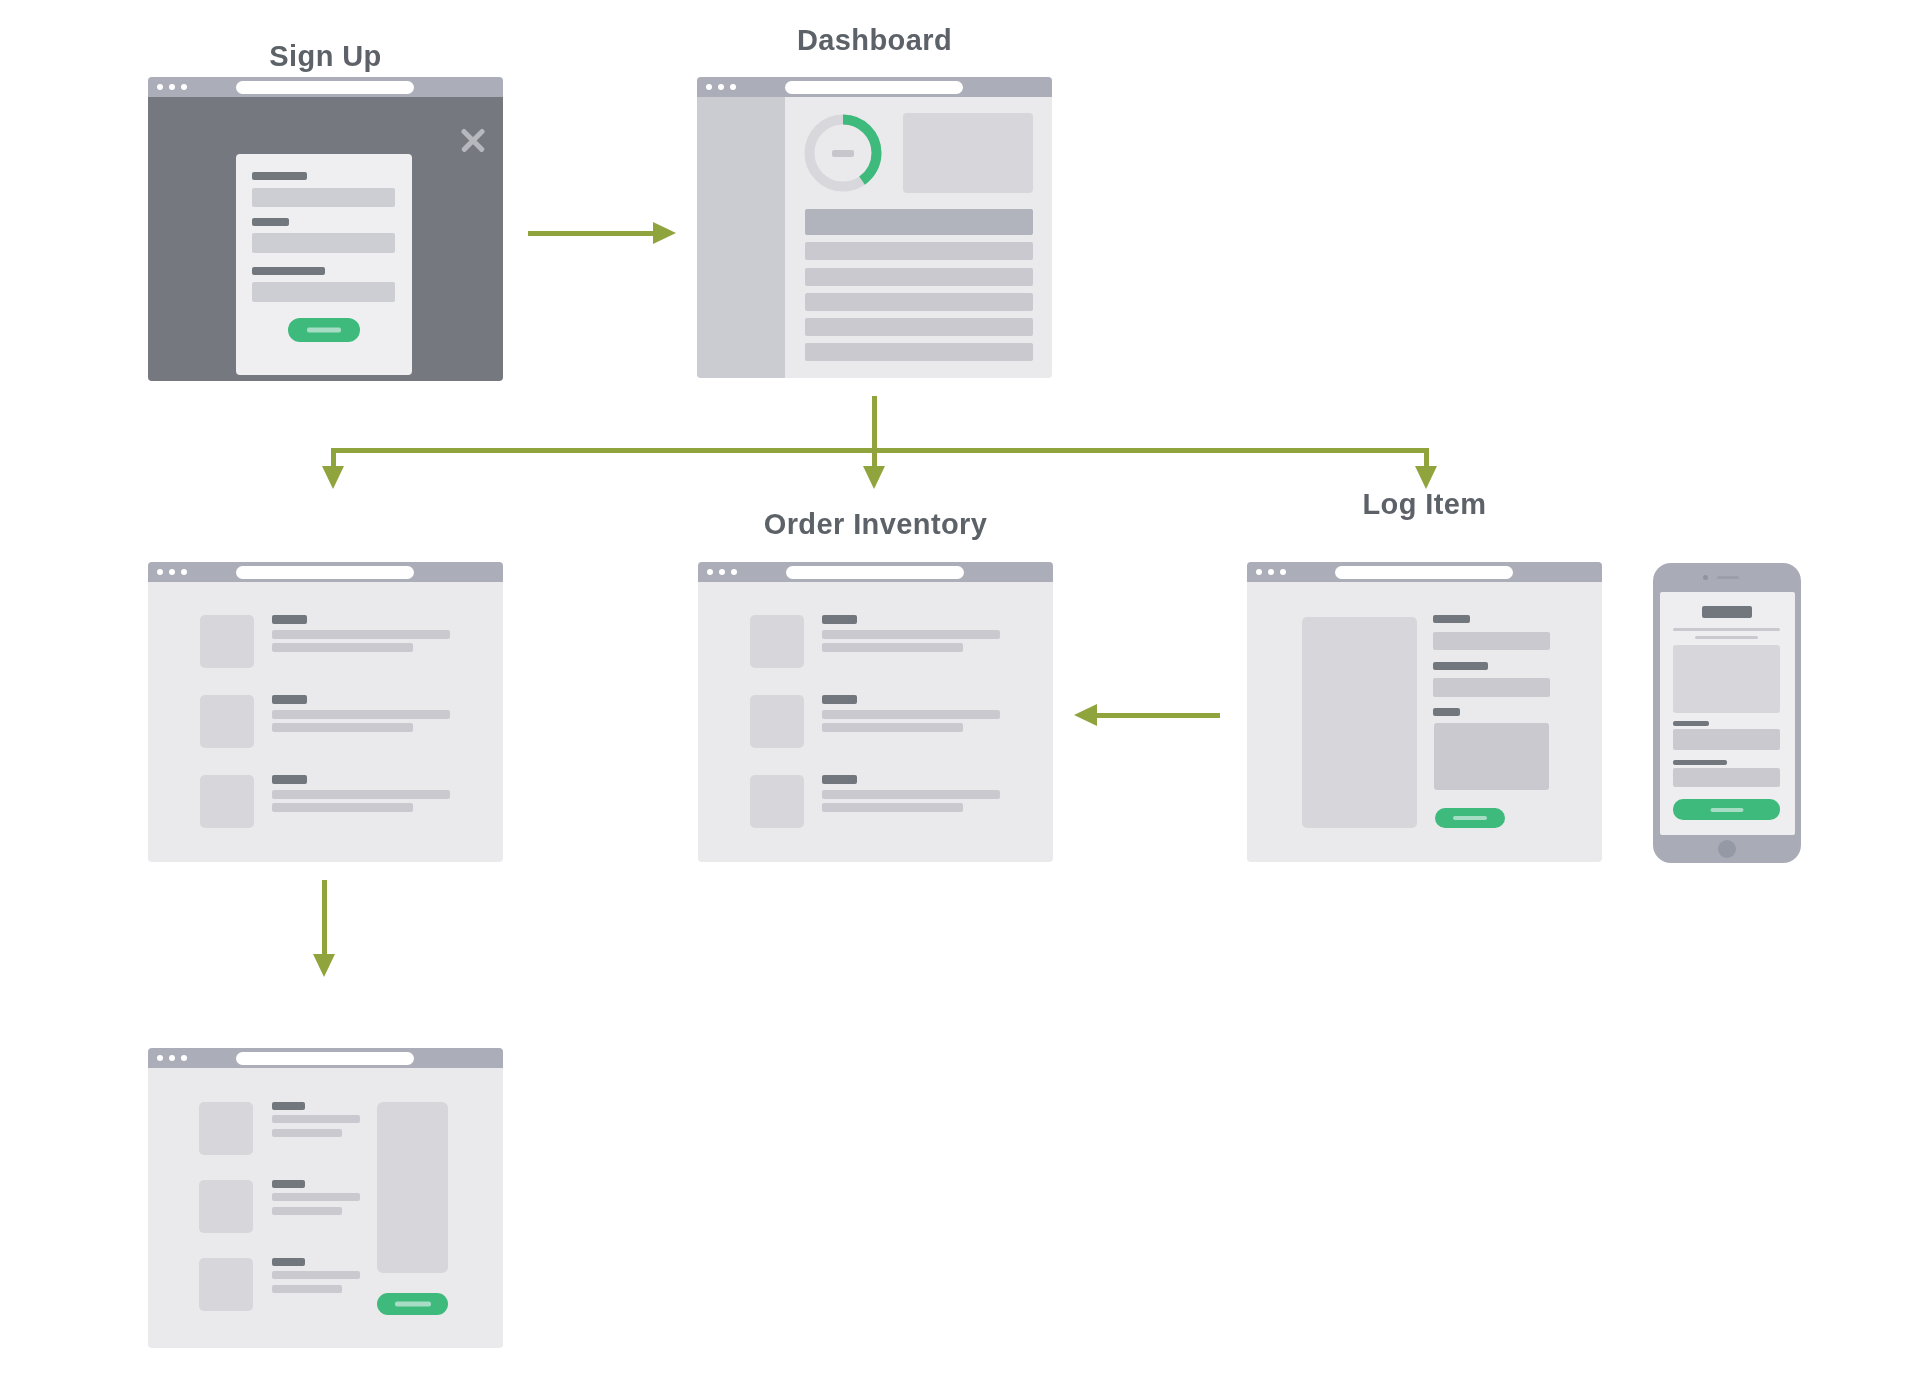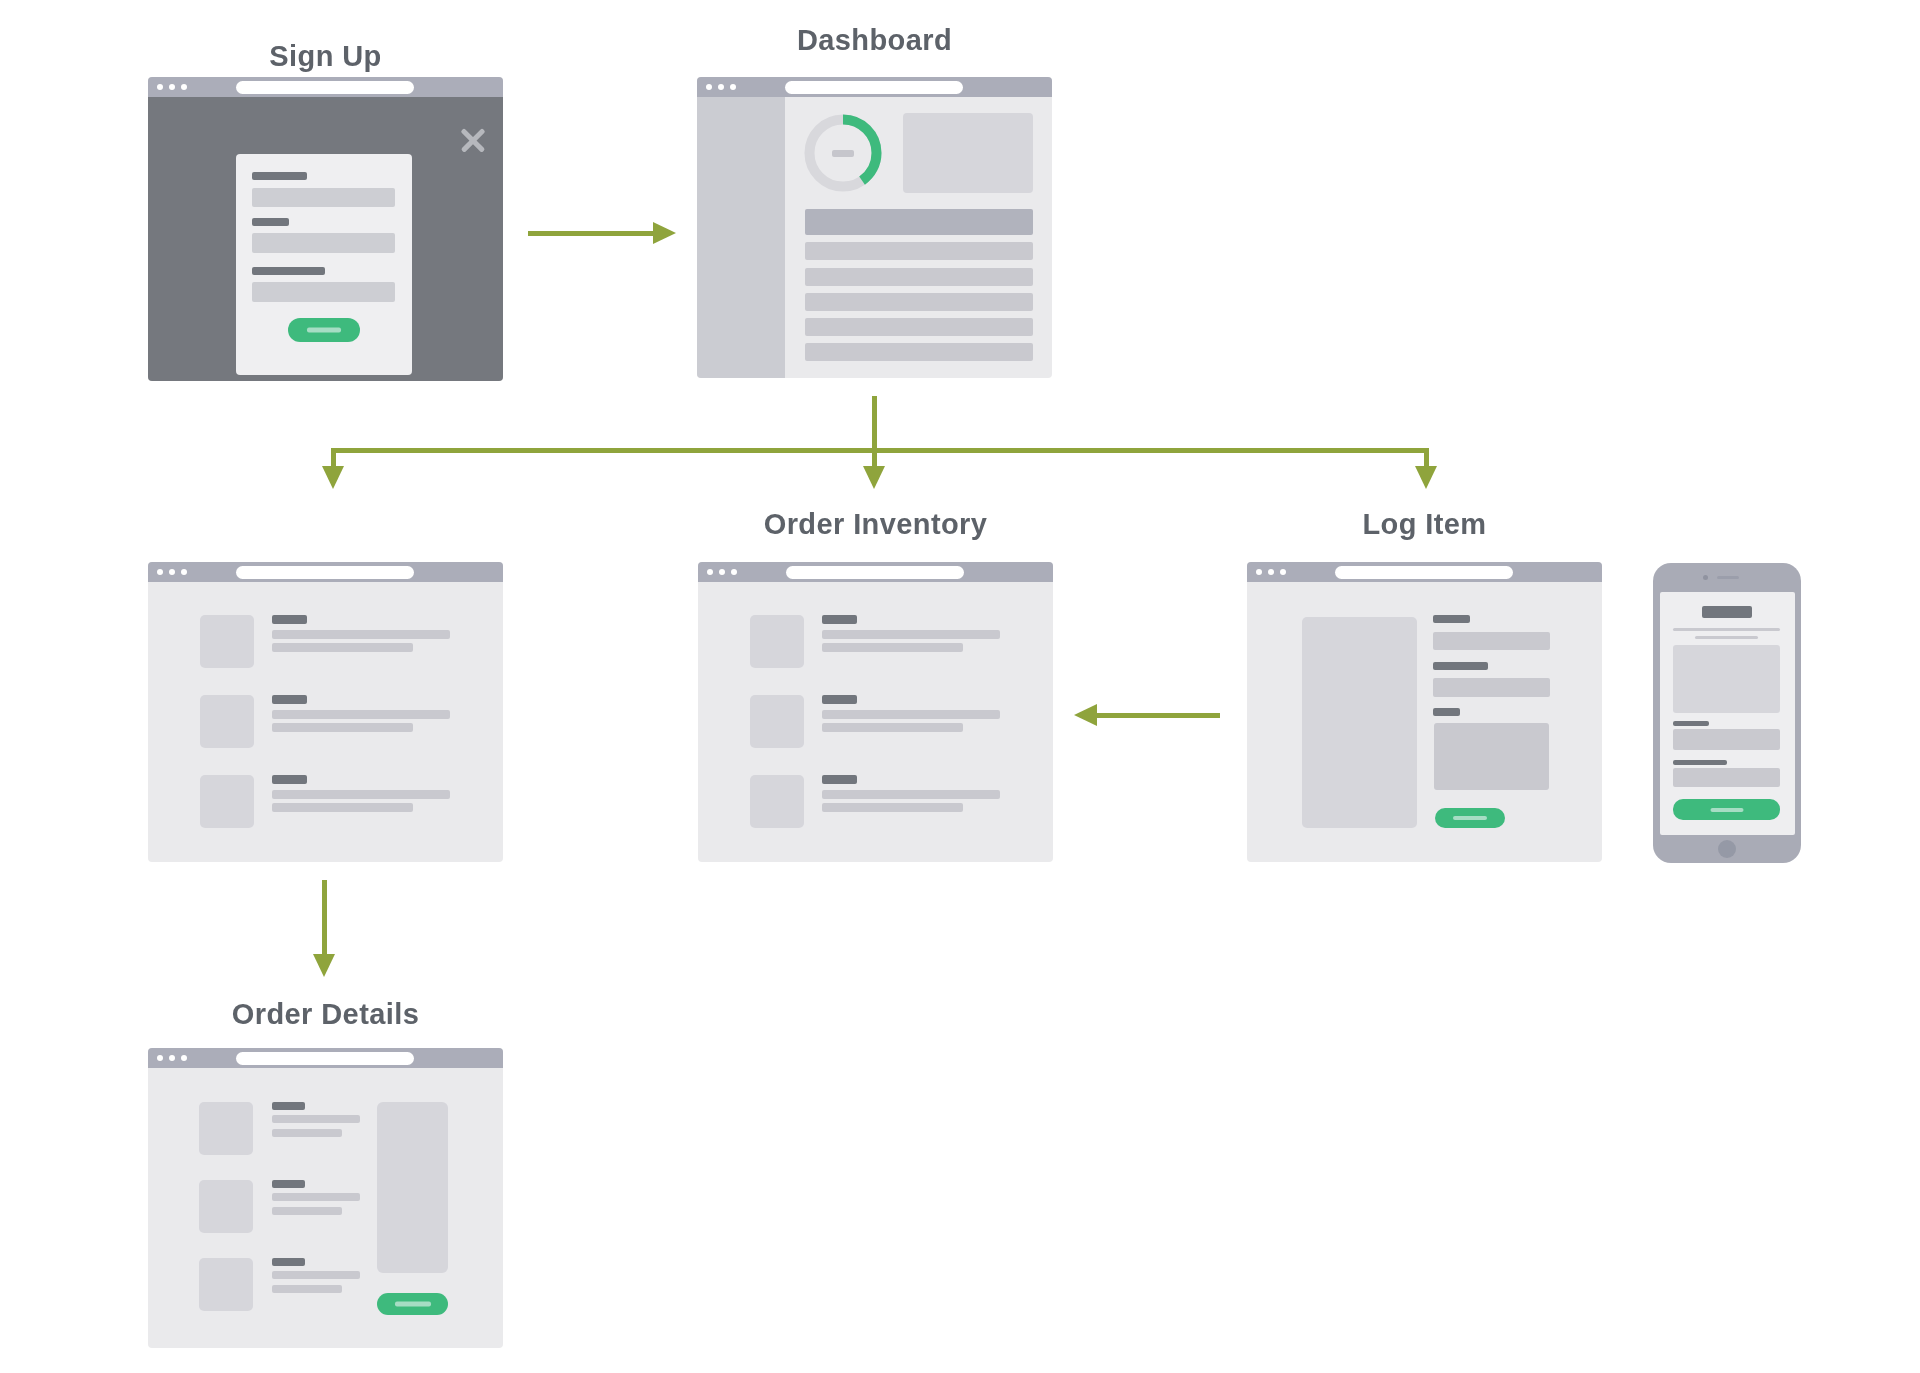--- a/index.html
+++ b/index.html
@@ -57,22 +57,21 @@
   .home-btn{position:absolute;left:65px;top:277px;width:18px;height:18px;border-radius:50%;background:var(--phone-accent);}
 </style>
 </head>
 <body>
 
 <div class="canvas">
 
   <div class="node-title" style="left:148px;top:40px;">Sign Up</div>
   <div class="node-title" style="left:697px;top:24px;">Dashboard</div>
   <div class="node-title" style="left:698px;top:508px;">Order Inventory</div>
-  <div class="node-title" style="left:1247px;top:508px;">Log Item</div>
-  <div class="node-title" style="left:148px;top:998px;">Order Details</div>
+  <div class="node-title" style="left:1247px;top:488px;">Log Item</div>
 
   <div>
     <div class="edge" style="left:528px;top:231px;width:127px;height:5px;"></div>
     <div class="ah-right" style="left:653px;top:222px;"></div>
   </div>
 
   <div>
     <div class="edge" style="left:872px;top:396px;width:5px;height:57px;"></div>
     <div class="edge" style="left:331px;top:448px;width:1098px;height:5px;"></div>
 

